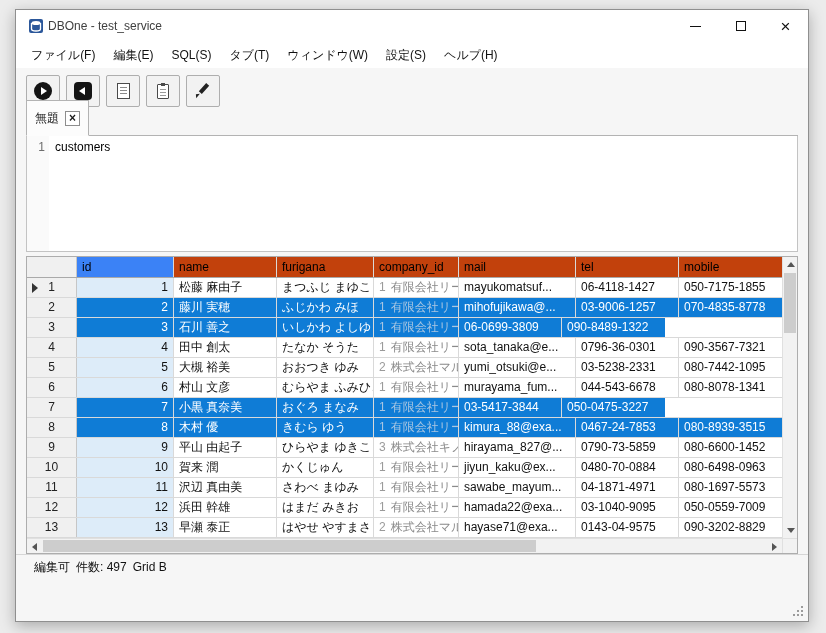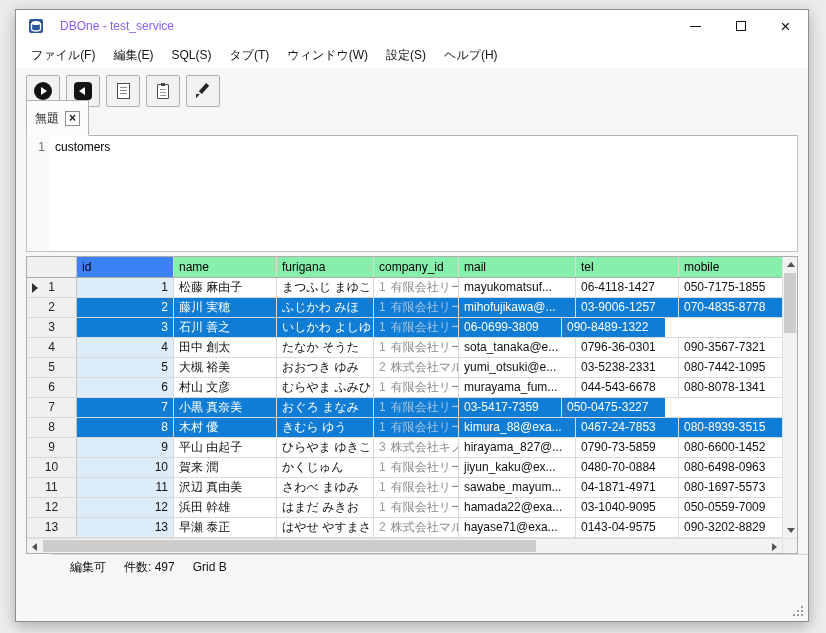--- a/index.html
+++ b/index.html
@@ -9,21 +9,21 @@
     font-family:"Liberation Sans","DejaVu Sans",sans-serif; font-size:12px; color:#1a1a1a;
   }
   .window {
     position:absolute; left:15px; top:9px; width:794px; height:613px;
     background:#f6f6f6; border:1px solid #8f8f8f; box-shadow:0 4px 14px rgba(0,0,0,.28);
     display:flex; flex-direction:column;
   }
   
   .titlebar { height:32px; background:#ffffff; display:flex; align-items:center; padding-left:12px; flex:none; }
   .app-icon { width:16px; height:16px; flex:none; display:inline-flex; }
-  .title { margin-left:16px; font-size:12px; color:#8b5cf6; flex:1; white-space:nowrap; }
+  .title { margin-left:4px; font-size:12px; color:#404040; flex:1; white-space:nowrap; }
   .win-controls { display:flex; height:100%; flex:none; }
   .winbtn { width:45px; height:100%; display:flex; align-items:center; justify-content:center; cursor:default; }
   .glyph-min { width:11px; height:1px; background:#111; display:block; }
   .glyph-max { width:10px; height:10px; border:1px solid #111; display:block; }
   .glyph-close { font-size:17px; line-height:1; color:#111; }
   
   .menubar { height:26px; background:#ffffff; display:flex; align-items:stretch; padding-left:6px; flex:none; }
   .menu-item { padding:0 9px; line-height:26px; font-size:12px; color:#111; white-space:nowrap; }
   
   .content { padding:0 10px; flex:none; background:#f6f6f6; }
@@ -62,21 +62,21 @@
   .gutter { width:22px; flex:none; background:#fafafa; text-align:right; padding:4px 4px 0 0; color:#6d6d6d; }
   .code { padding:4px 0 0 6px; color:#000; }
   
   .grid-wrap { width:772px; border:1px solid #adadad; background:#fff; }
   .grid-main { display:flex; }
   .gtable { width:755px; flex:none; }
   .grow { display:flex; height:20px; border-bottom:1px solid #d9d9d9; background:#fff; }
   .grow.ghead { height:21px; border-bottom:1px solid #a9a9a9; }
   .gcell { flex:none; height:100%; line-height:19px; padding:0 5px; border-right:1px solid #d9d9d9;
            overflow:hidden; white-space:nowrap; font-size:12px; color:#111; }
-  .ghead .gcell { background:#86efac; color:#000; line-height:20px; }
+  .ghead .gcell { background:#c2410c; color:#000; line-height:20px; }
   .c-sel { width:50px; background:#f0f0f0; border-right:1px solid #c6c6c6; position:relative;
            text-align:center; color:#222; }
   .ghead .c-sel { background:#f0f0f0; }
   .c-id { width:97px; text-align:right; background:var(--idbg, #ddecf9); }
   .ghead .c-id { background:#3b82f6; text-align:left; }
   .c-name { width:103px; }
   .c-furigana { width:97px; }
   .c-company_id { width:85px; }
   .c-mail { width:117px; }
   .c-tel { width:103px; }
@@ -98,21 +98,21 @@
   .hscroll { width:755px; flex:none; background:#f2f2f2; display:flex; }
   .htrack { flex:1; position:relative; }
   .hthumb { position:absolute; top:1px; bottom:1px; left:1px; width:68%; background:#cdcdcd; }
   .corner { width:15px; flex:none; background:#f2f2f2; border-left:1px solid #e0e0e0; }
   .tri-up    { width:0; height:0; border-left:4px solid transparent; border-right:4px solid transparent; border-bottom:5px solid #555; }
   .tri-down  { width:0; height:0; border-left:4px solid transparent; border-right:4px solid transparent; border-top:5px solid #555; }
   .tri-left  { width:0; height:0; border-top:4px solid transparent; border-bottom:4px solid transparent; border-right:5px solid #555; }
   .tri-right { width:0; height:0; border-top:4px solid transparent; border-bottom:4px solid transparent; border-left:5px solid #555; }
   
   .statusbar { flex:none; height:25px; border-top:1px solid #d6d6d6; background:#f6f6f6;
-               display:flex; align-items:center; padding-left:18px; gap:18px; font-size:12px; color:#111;margin-left:36px; }
+               display:flex; align-items:center; padding-left:18px; gap:6px; font-size:12px; color:#111; }
   .bottomstrip { flex:1; position:relative; background:#f6f6f6; }
   .grip { position:absolute; right:4px; bottom:4px; width:12px; height:12px; }
   .grip::before { content:""; position:absolute; right:1px; bottom:1px; width:2px; height:2px; background:#9b9b9b;
       box-shadow:-4px 0 #9b9b9b, -8px 0 #9b9b9b, 0 -4px #9b9b9b, 0 -8px #9b9b9b, -4px -4px #9b9b9b; }
 </style>
 </head>
 <body>
 
 <div class="desktop">
   <div class="window">
@@ -255,21 +255,21 @@
                 <div class="gcell c-mail">murayama_fum...</div>
                 <div class="gcell c-tel">044-543-6678</div>
                 <div class="gcell c-mobile">080-8078-1341</div>
               </div>
               <div class="grow sel">
                 <div class="gcell c-sel"><span>7</span></div>
                 <div class="gcell c-id">7</div>
                 <div class="gcell c-name">小黒 真奈美</div>
                 <div class="gcell c-furigana">おぐろ まなみ</div>
                 <div class="gcell c-company_id"><span class="compnum">1</span><span class="compname">有限会社リード</span></div>
-                <div class="gcell c-tel">03-5417-7359</div>
+                <div class="gcell c-tel">03-5417-3844</div>
                 <div class="gcell c-mobile">050-0475-3227</div>
               </div>
               <div class="grow sel">
                 <div class="gcell c-sel"><span>8</span></div>
                 <div class="gcell c-id">8</div>
                 <div class="gcell c-name">木村 優</div>
                 <div class="gcell c-furigana">きむら ゆう</div>
                 <div class="gcell c-company_id"><span class="compnum">1</span><span class="compname">有限会社リード</span></div>
                 <div class="gcell c-mail">kimura_88@exa...</div>
                 <div class="gcell c-tel">0467-24-7853</div>

